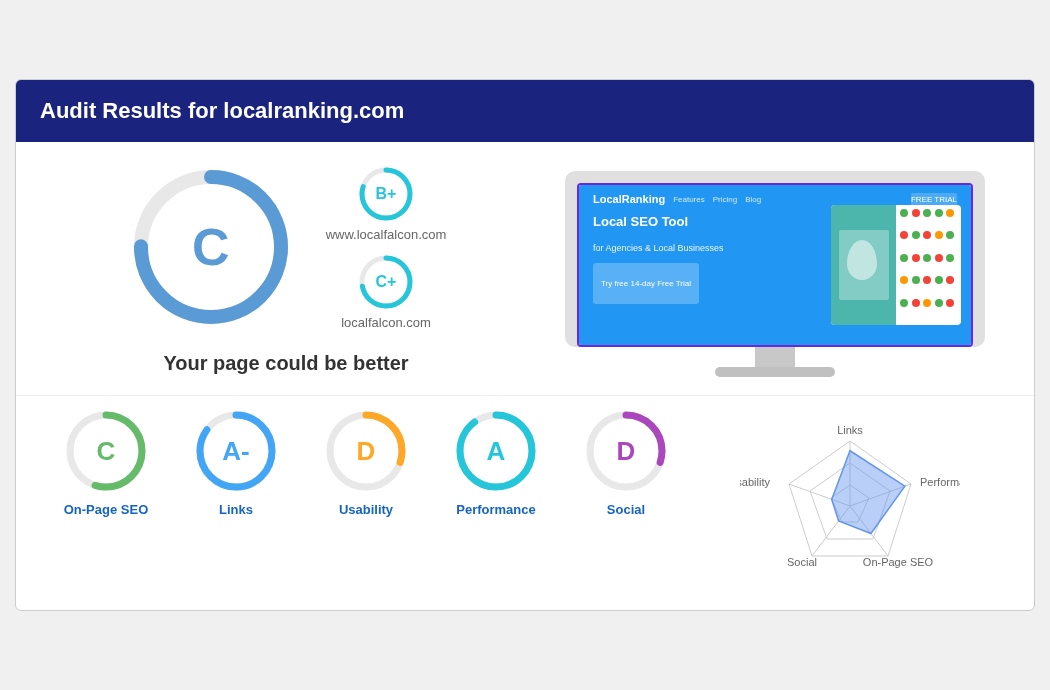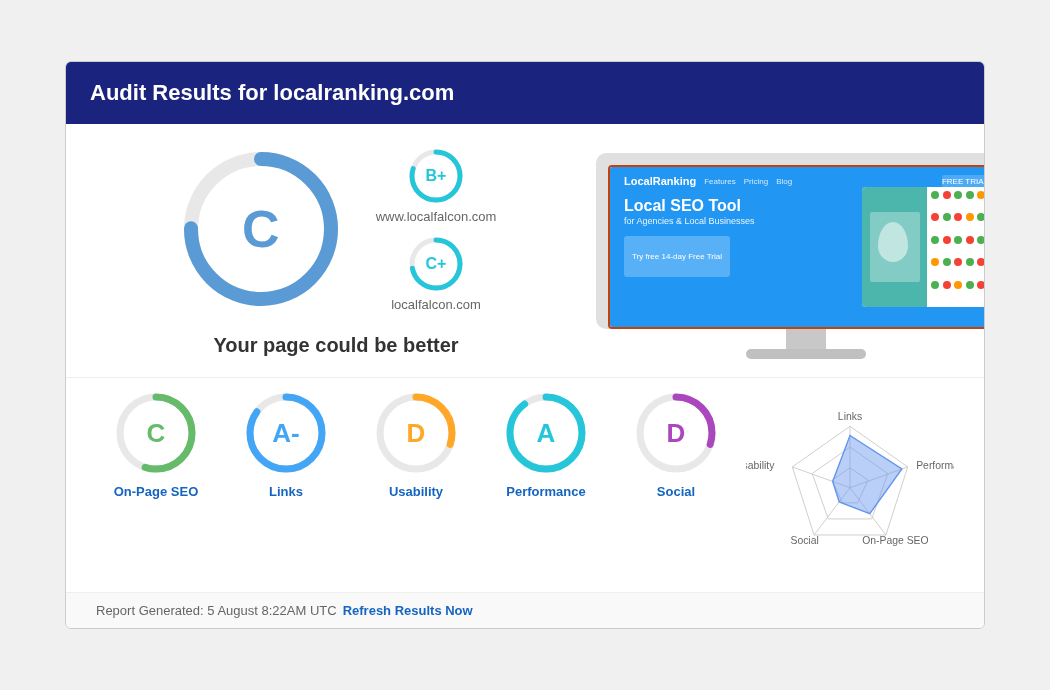--- a/index.html
+++ b/index.html
@@ -5,21 +5,21 @@
     * { box-sizing: border-box; margin: 0; padding: 0; }
     body {
       font-family: Arial, sans-serif;
       background: #f0f0f0;
       display: flex;
       justify-content: center;
       align-items: center;
       min-height: 100vh;
     }
     .card {
-      width: 920px;
+      width: 1020px;
       background: #fff;
       border: 1px solid #ccc;
       border-radius: 6px;
       overflow: hidden;
     }
     .header {
       background: #1a237e;
       color: #fff;
       padding: 18px 24px;
       font-size: 22px;
@@ -121,21 +121,21 @@
       position: relative;
       width: 420px;
     }
     .monitor {
       background: #e0e0e0;
       border-radius: 10px;
       padding: 12px 12px 0 12px;
     }
     .monitor-screen {
       background: #fff;
-      border: 2px solid #c2410c;
+      border: 2px solid #6d28d9;
       border-radius: 4px;
       overflow: hidden;
     }
     .screen-top {
       background: #2196f3;
       height: 160px;
       display: flex;
       flex-direction: column;
       justify-content: flex-start;
       padding: 8px 14px;
@@ -159,24 +159,24 @@
     .screen-cta {
       background: rgba(255,255,255,0.2);
       color: #fff;
       font-size: 8px;
       padding: 2px 0;
       border-radius: 2px;
       margin-left: auto;
     }
     .screen-hero-text {
       color: #fff;
-      font-size: 16px;
+      font-size: 13px;
       font-weight: bold;
       line-height: 1.3;
-      margin-bottom: 0;
+      margin-bottom: 13px;
     }
     .screen-sub {
       color: rgba(255,255,255,0.9);
       font-size: 9px;
       margin-bottom: 6px;
     }
     .screen-map-overlay {
       position: absolute;
       right: 10px;
       top: 20px;
@@ -493,17 +493,13 @@
           <text x="110" y="28" text-anchor="middle" font-size="11" fill="#666">Links</text>
           <text x="180" y="80" text-anchor="start" font-size="11" fill="#666">Performance</text>
           <text x="158" y="160" text-anchor="middle" font-size="11" fill="#666">On-Page SEO</text>
           <text x="62" y="160" text-anchor="middle" font-size="11" fill="#666">Social</text>
           <text x="30" y="80" text-anchor="end" font-size="11" fill="#666">Usability</text>
         </svg>
       </div>
     </div>
   </div>
 
-  <div class="footer-bar">
-    <span>Report Generated: 5 August 8:22AM UTC</span>
-    <a class="refresh-link" href="#">Refresh Results Now</a>
-  </div>
 </div>
 
 </body></html>

